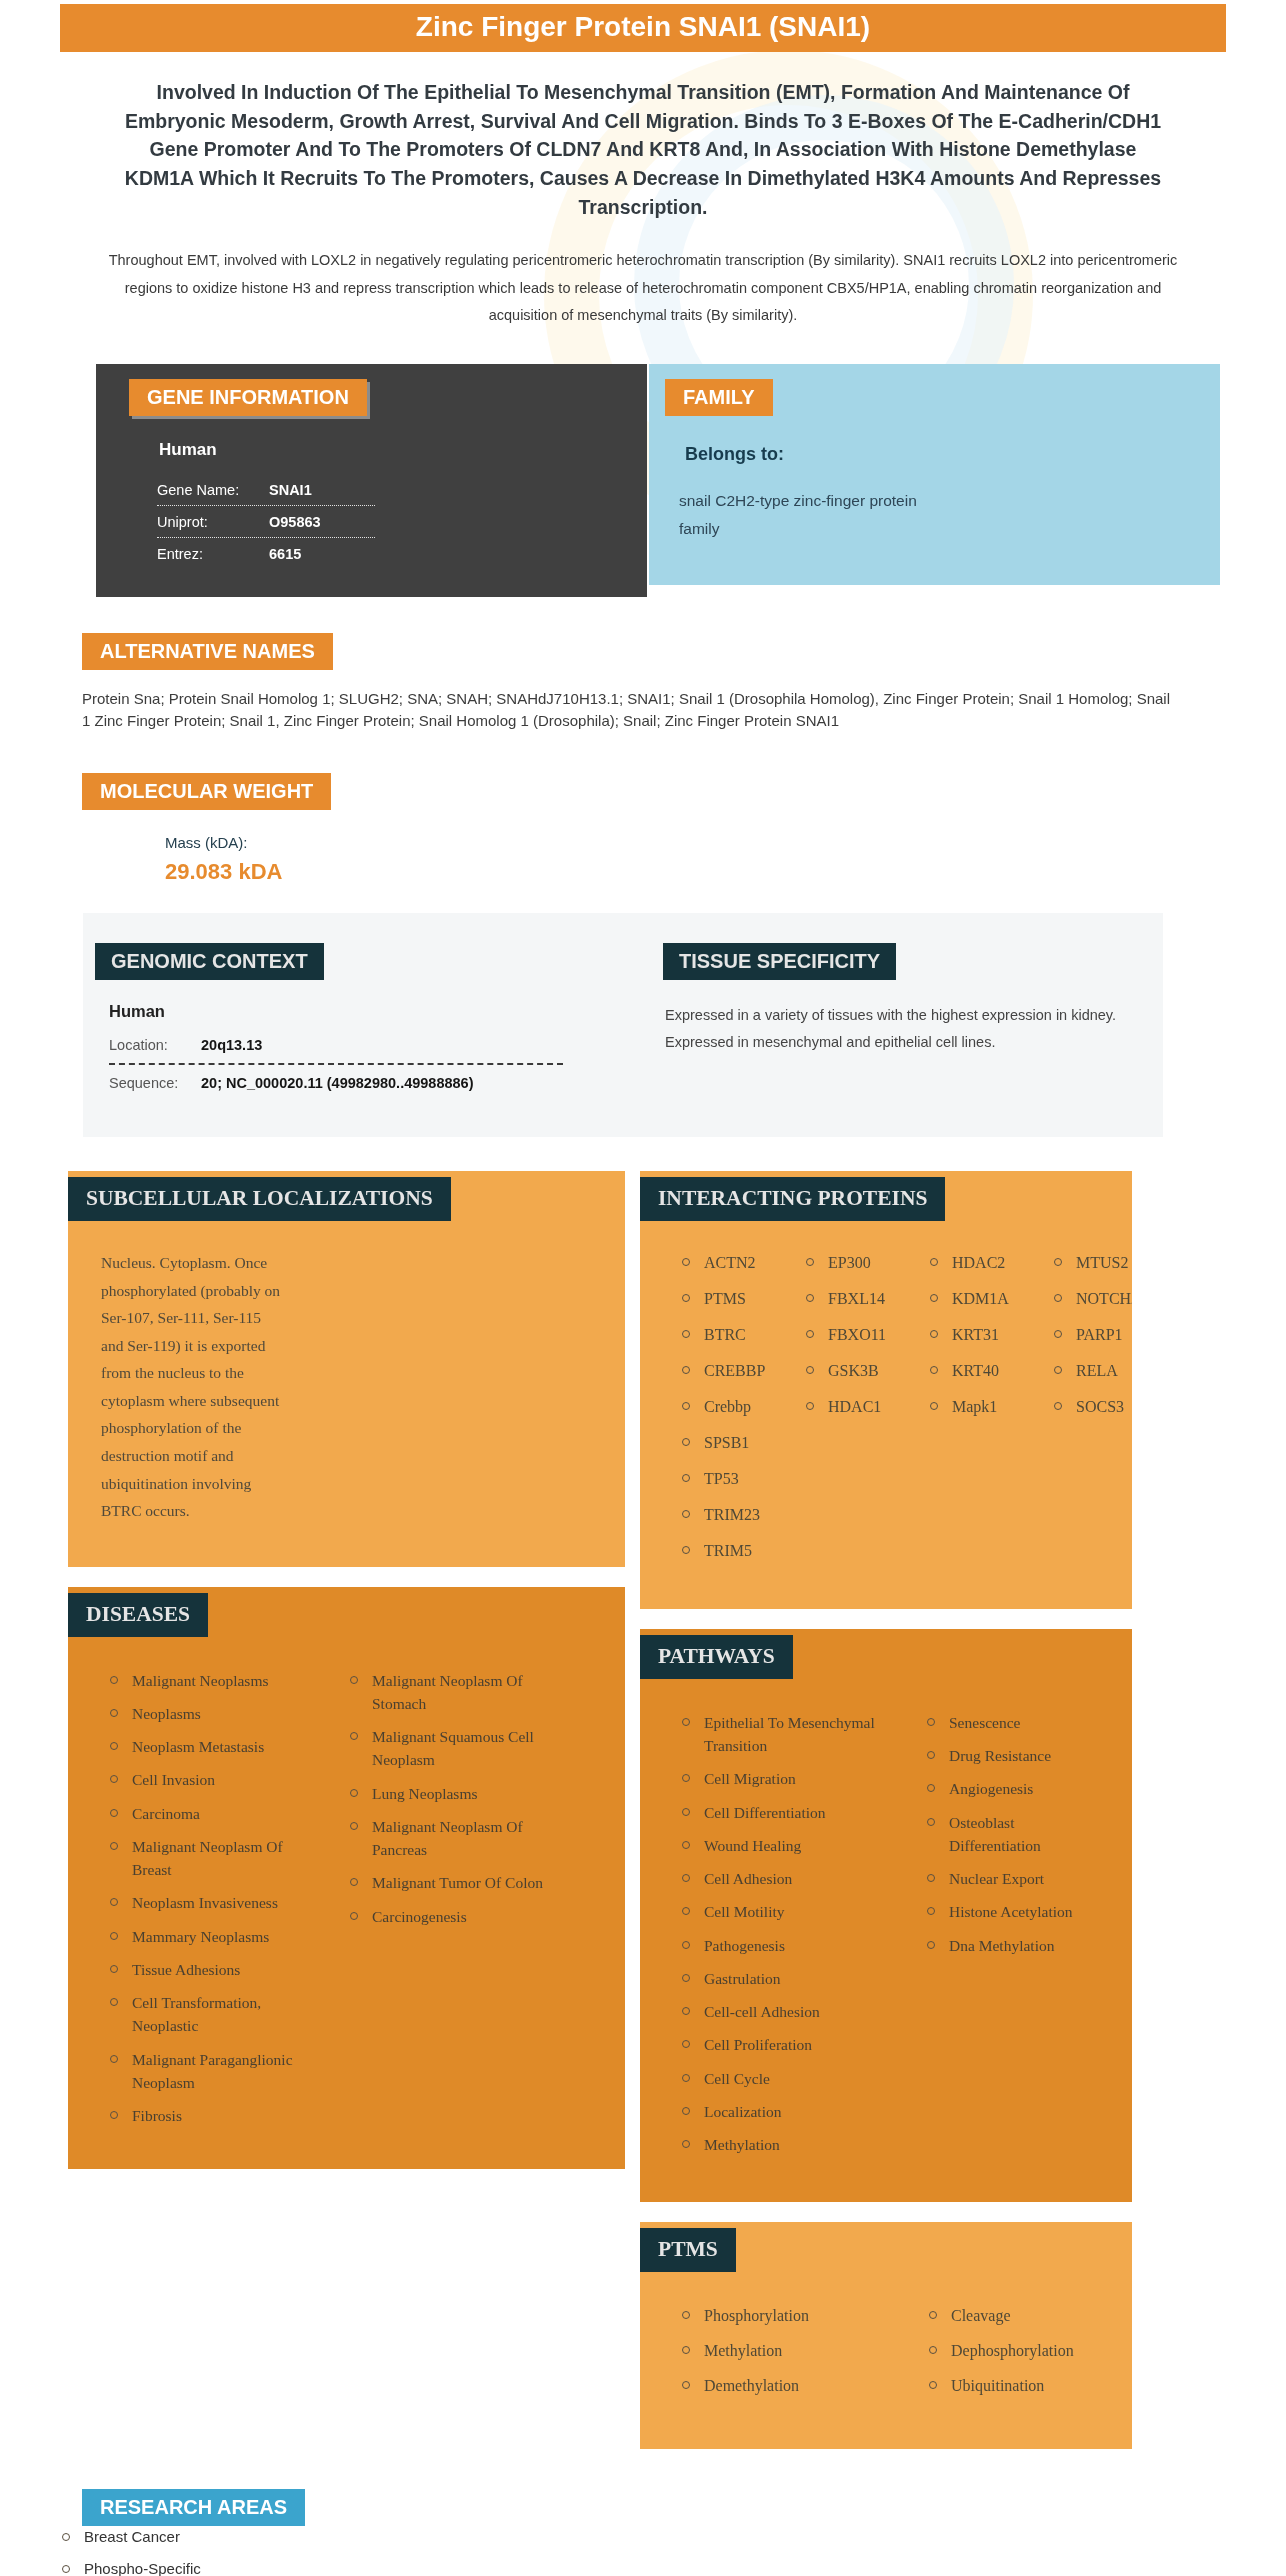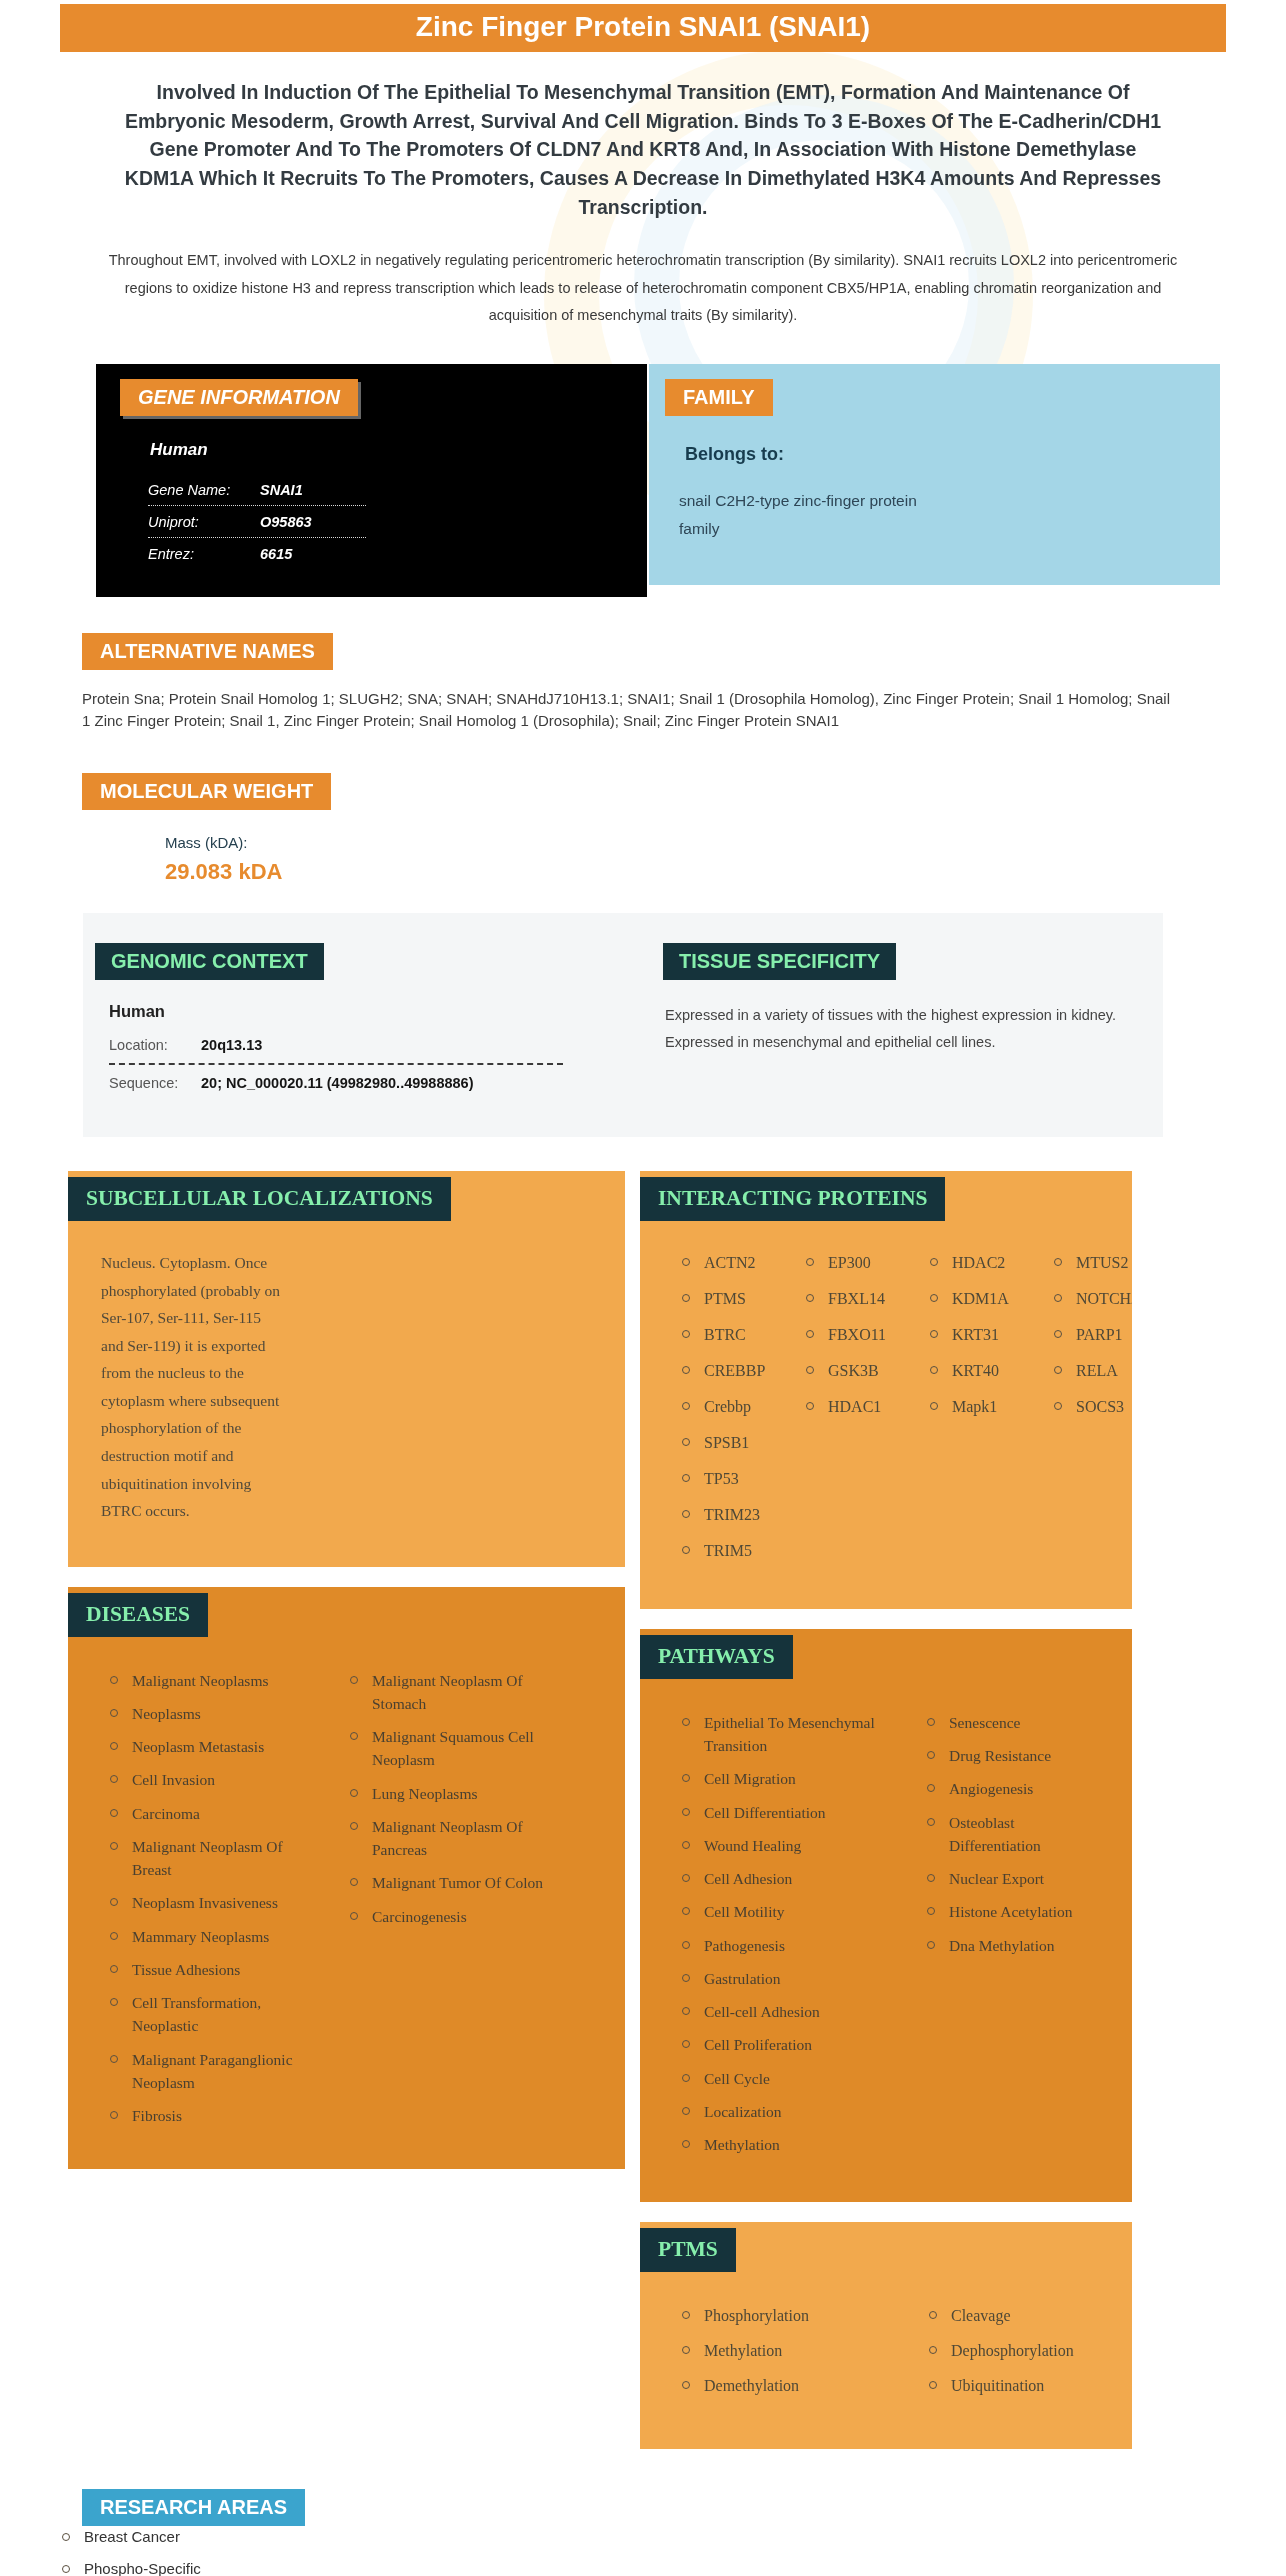--- a/index.html
+++ b/index.html
@@ -24,30 +24,30 @@
     margin:26px auto 0; width:1083px; text-align:center;
     font-size:14.5px; line-height:1.9; color:#3a3a3a;
   }
 
   .badge {
     display:inline-block; background:#e78b2e; color:#fff; font-weight:bold;
     font-size:20px; padding:7px 18px;
   }
   .badge-shadow { box-shadow:3px 3px 0 rgba(255,255,255,.4); }
   .teal-badge {
-    display:inline-block; background:#15333b; color:#86efac; font-weight:bold;
+    display:inline-block; background:#15333b; color:#e5e5e5; font-weight:bold;
     font-size:20px; padding:7px 16px;
   }
   .blue-badge {
     display:inline-block; background:#3ba4cd; color:#fff; font-weight:bold;
     font-size:20px; padding:7px 18px;
   }
 
   .row1 { display:grid; grid-template-columns:551px 571px; gap:2px; margin:34px 0 0 36px; align-items:start; }
-  .gene-box { background:#000000; padding:15px 4px 28px; color:#fff;font-style:italic; }
+  .gene-box { background:#404040; padding:15px 13px 28px; color:#fff; }
   .gene-box .badge { margin-left:20px; }
   .gene-species { margin:24px 0 0 50px; font-size:17px; font-weight:bold; }
   .gene-rows { width:218px; margin:14px 0 0 48px; }
   .grow { display:flex; padding:8px 0 7px; font-size:14.5px; }
   .grow.sep { border-bottom:1px dotted rgba(255,255,255,.85); }
   .grow .lbl { width:112px; flex:none; }
   .grow .val { font-weight:bold; }
 
   .family-box { background:#a4d6e7; padding:15px 0 34px; min-height:135px; }
   .family-box .badge { margin-left:16px; }

